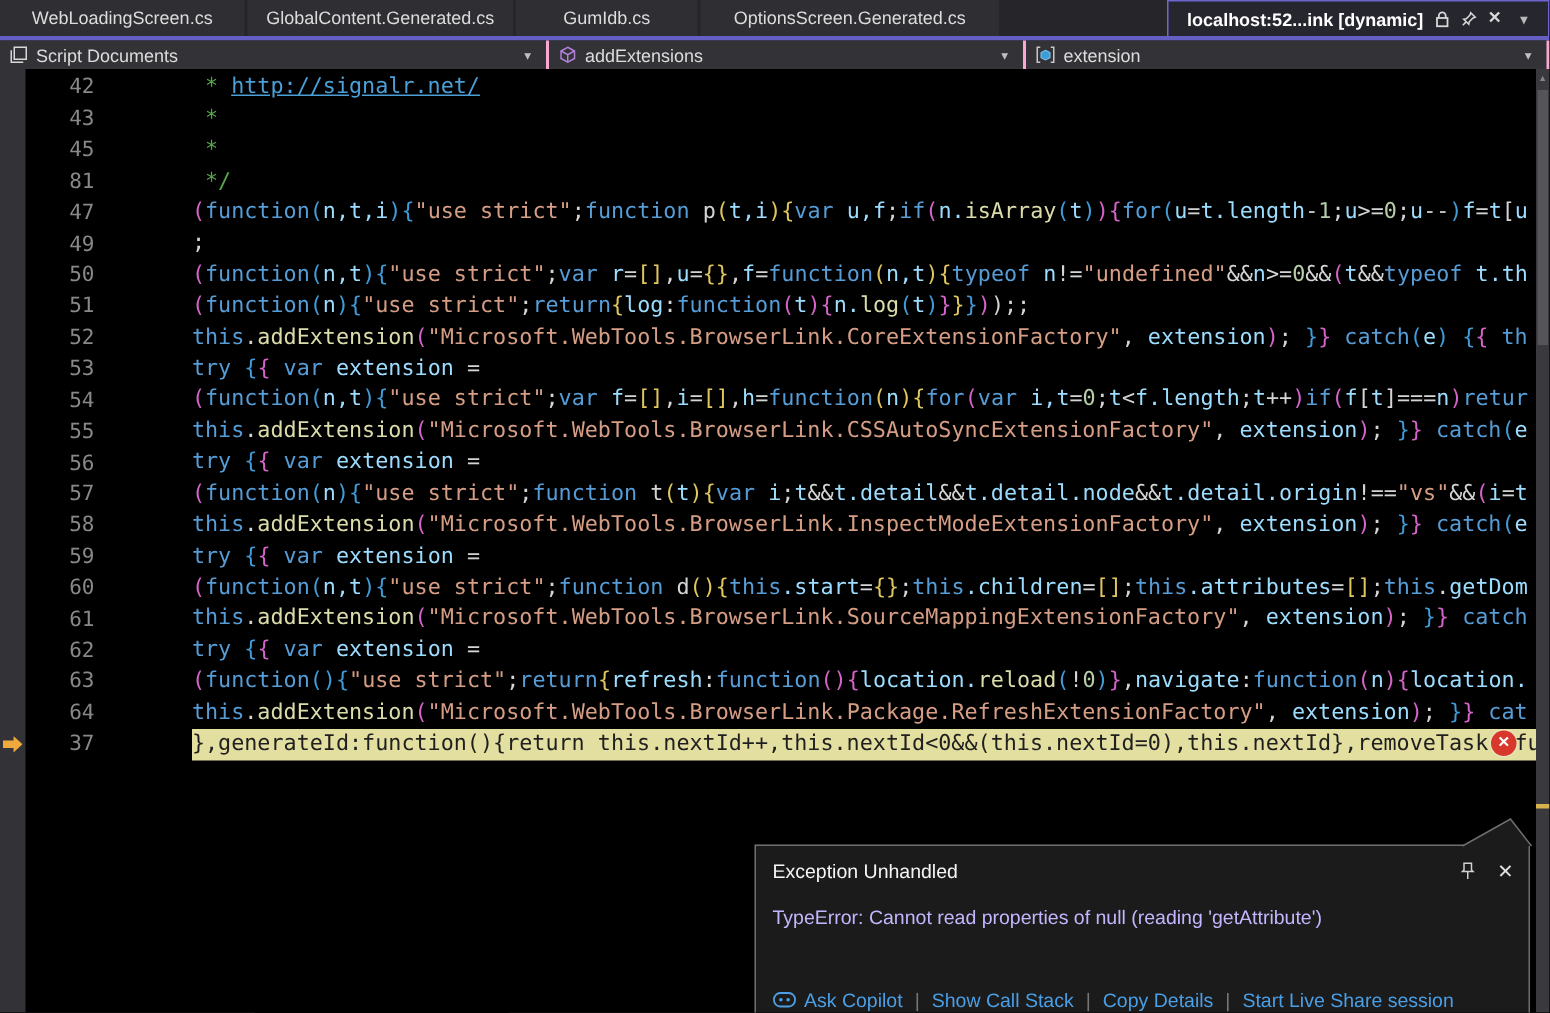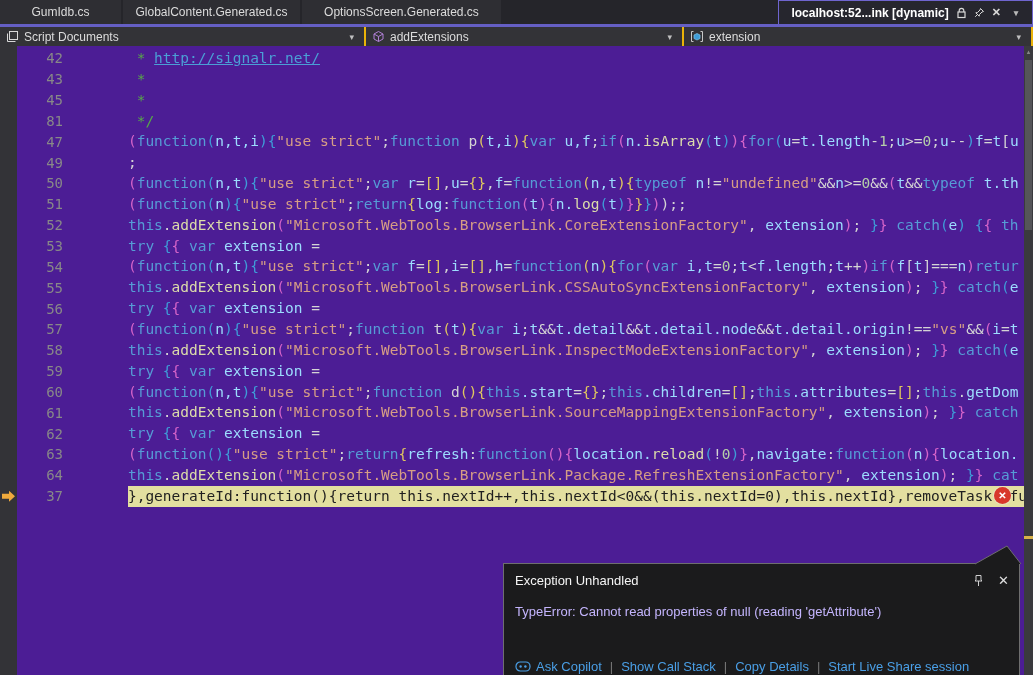--- a/index.html
+++ b/index.html
@@ -24,26 +24,26 @@
   }
   .tab-icon { display:flex; align-items:center; color:#d8d8d8; }
   .tab-close { color:#d8d8d8; font-size:11px; line-height:1; cursor:default; }
   .tab-caret { width:16px; display:flex; align-items:center; justify-content:center;
     color:#b9b9b9; font-size:9px; flex:none; }
   .accent-line { height:3px; background:#655fc4; }
   
   .navbar { height:19px; background:#333337; display:flex; font-size:12px; color:#dcdcdc; }
   .nav-sec {
     display:flex; align-items:center; gap:5px; padding:0 6px;
-    border-right:2px solid #eab308; position:relative;
+    border-right:2px solid #f9a8d4; position:relative;
   }
   .nav-sec .caret { margin-left:auto; color:#c0c0c0; font-size:9px; padding-right:4px; }
   .nav-label { white-space:nowrap; }
   
-  .editor { position:absolute; left:0; top:46px; right:0; bottom:0; background:#4c1d95; }
+  .editor { position:absolute; left:0; top:46px; right:0; bottom:0; background:#000000; }
   .gutter-strip { position:absolute; left:0; top:0; bottom:0; width:17px; background:#333337; }
   .scrollbar { position:absolute; right:0; top:0; bottom:0; width:9px; background:#3a3a3e; }
   .scroll-thumb { position:absolute; left:1px; right:1px; top:14px; height:170px; background:#555559; }
   .scroll-arrow { position:absolute; top:2px; left:0; right:0; text-align:center; color:#868686; font-size:7px; }
   .scroll-mark { position:absolute; left:0; right:0; height:3px; background:#d8b24a; top:490px; }
   .code-lines { position:absolute; left:0; top:2px; right:9px; }
   .row { display:flex; align-items:center; height:20.85px; position:relative; }
   .gutter-cell { width:17px; flex:none; height:100%; position:relative; }
   .num {
     width:46px; flex:none; text-align:right; color:#888888;
@@ -100,25 +100,28 @@
     position:absolute; width:2px; height:2px; background:#8a8a8a;
   }
   .grip i:nth-child(1){ right:0; bottom:0; }
   .grip i:nth-child(2){ right:4px; bottom:0; }
   .grip i:nth-child(3){ right:0; bottom:4px; }
 </style>
 </head>
 <body>
 
 <div class="tabstrip">
+  <div class="tab" style="width:163px">
+    <span>WebLoadingScreen.cs</span>
+  </div>
+  <div class="tab" style="width:177px">
+    <span>GlobalContent.Generated.cs</span>
+  </div>
   <div class="tab" style="width:121px">
     <span>GumIdb.cs</span>
-  </div>
-  <div class="tab" style="width:177px">
-    <span>GlobalContent.Generated.cs</span>
   </div>
   <div class="tab" style="width:199px">
     <span>OptionsScreen.Generated.cs</span>
   </div>
   <div class="tab-active">
     <span>localhost:52...ink [dynamic]</span>
     <span class="tab-icon">
       <svg width="11" height="12" viewBox="0 0 11 12">
           <path d="M3.2 5V3.6a2.3 2.3 0 0 1 4.6 0V5" fill="none" stroke="#d8d8d8" stroke-width="1.2"></path>
           <rect x="2" y="5" width="7" height="5.5" fill="none" stroke="#d8d8d8" stroke-width="1.2"></rect>

